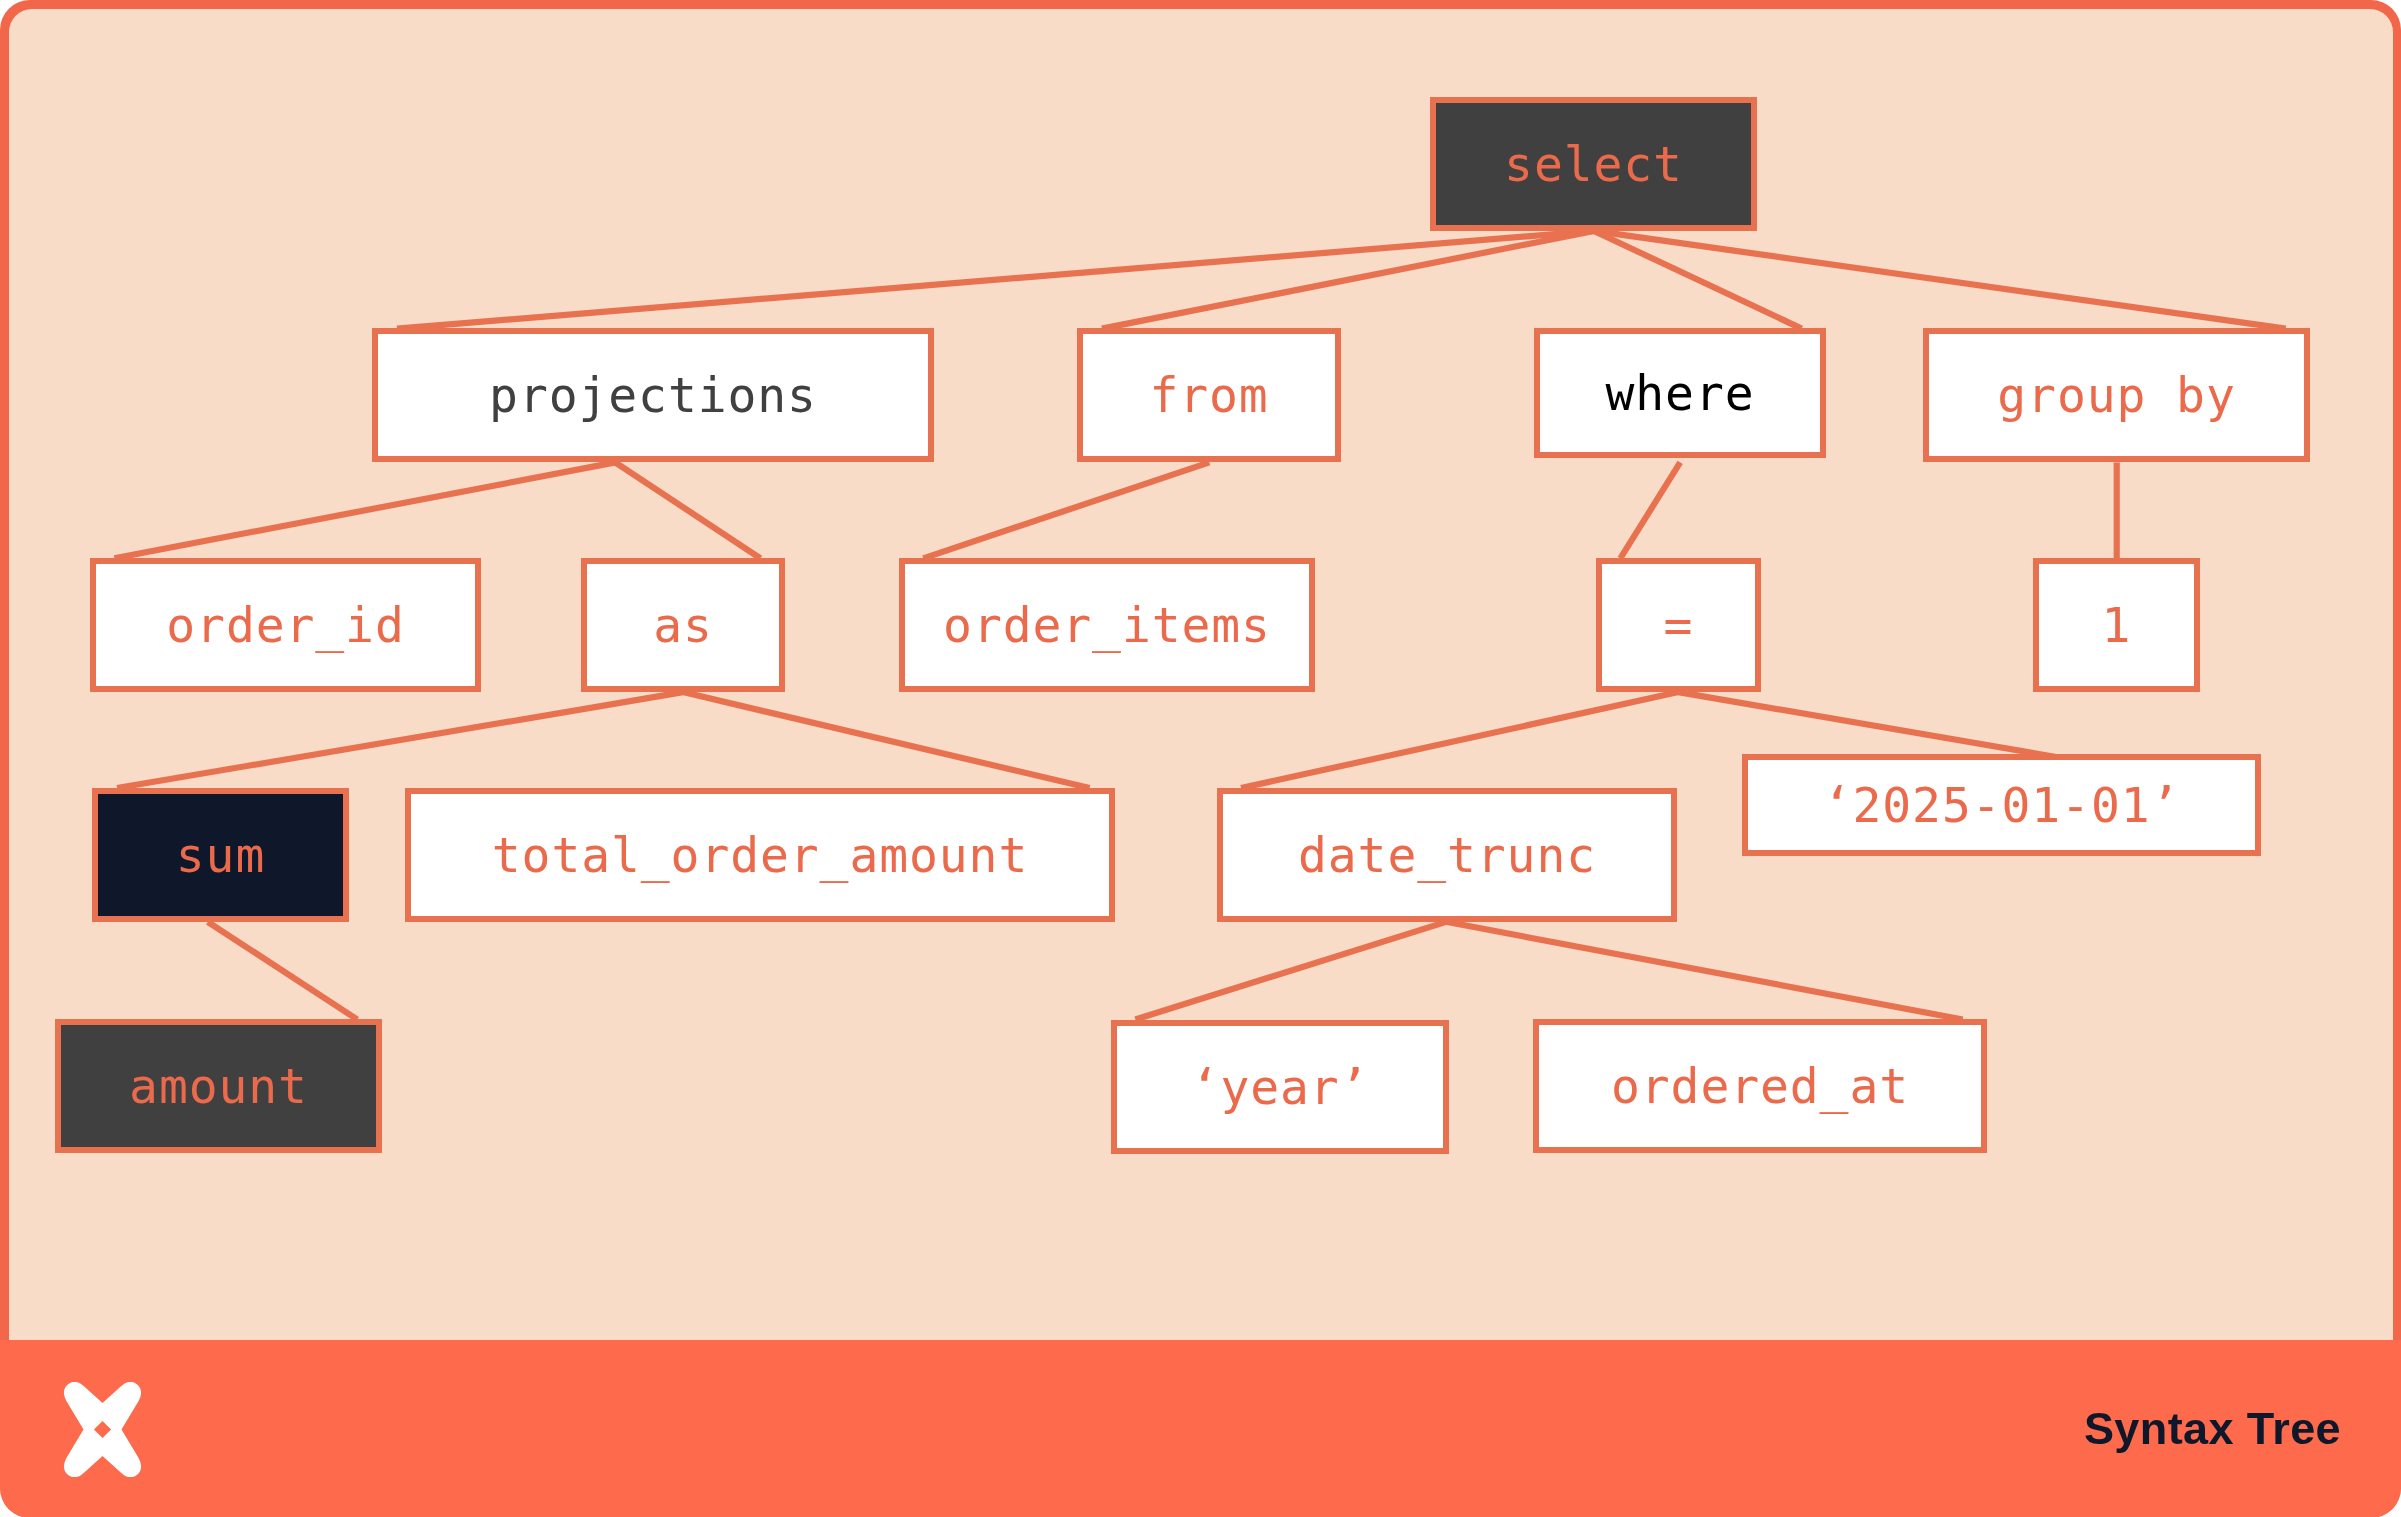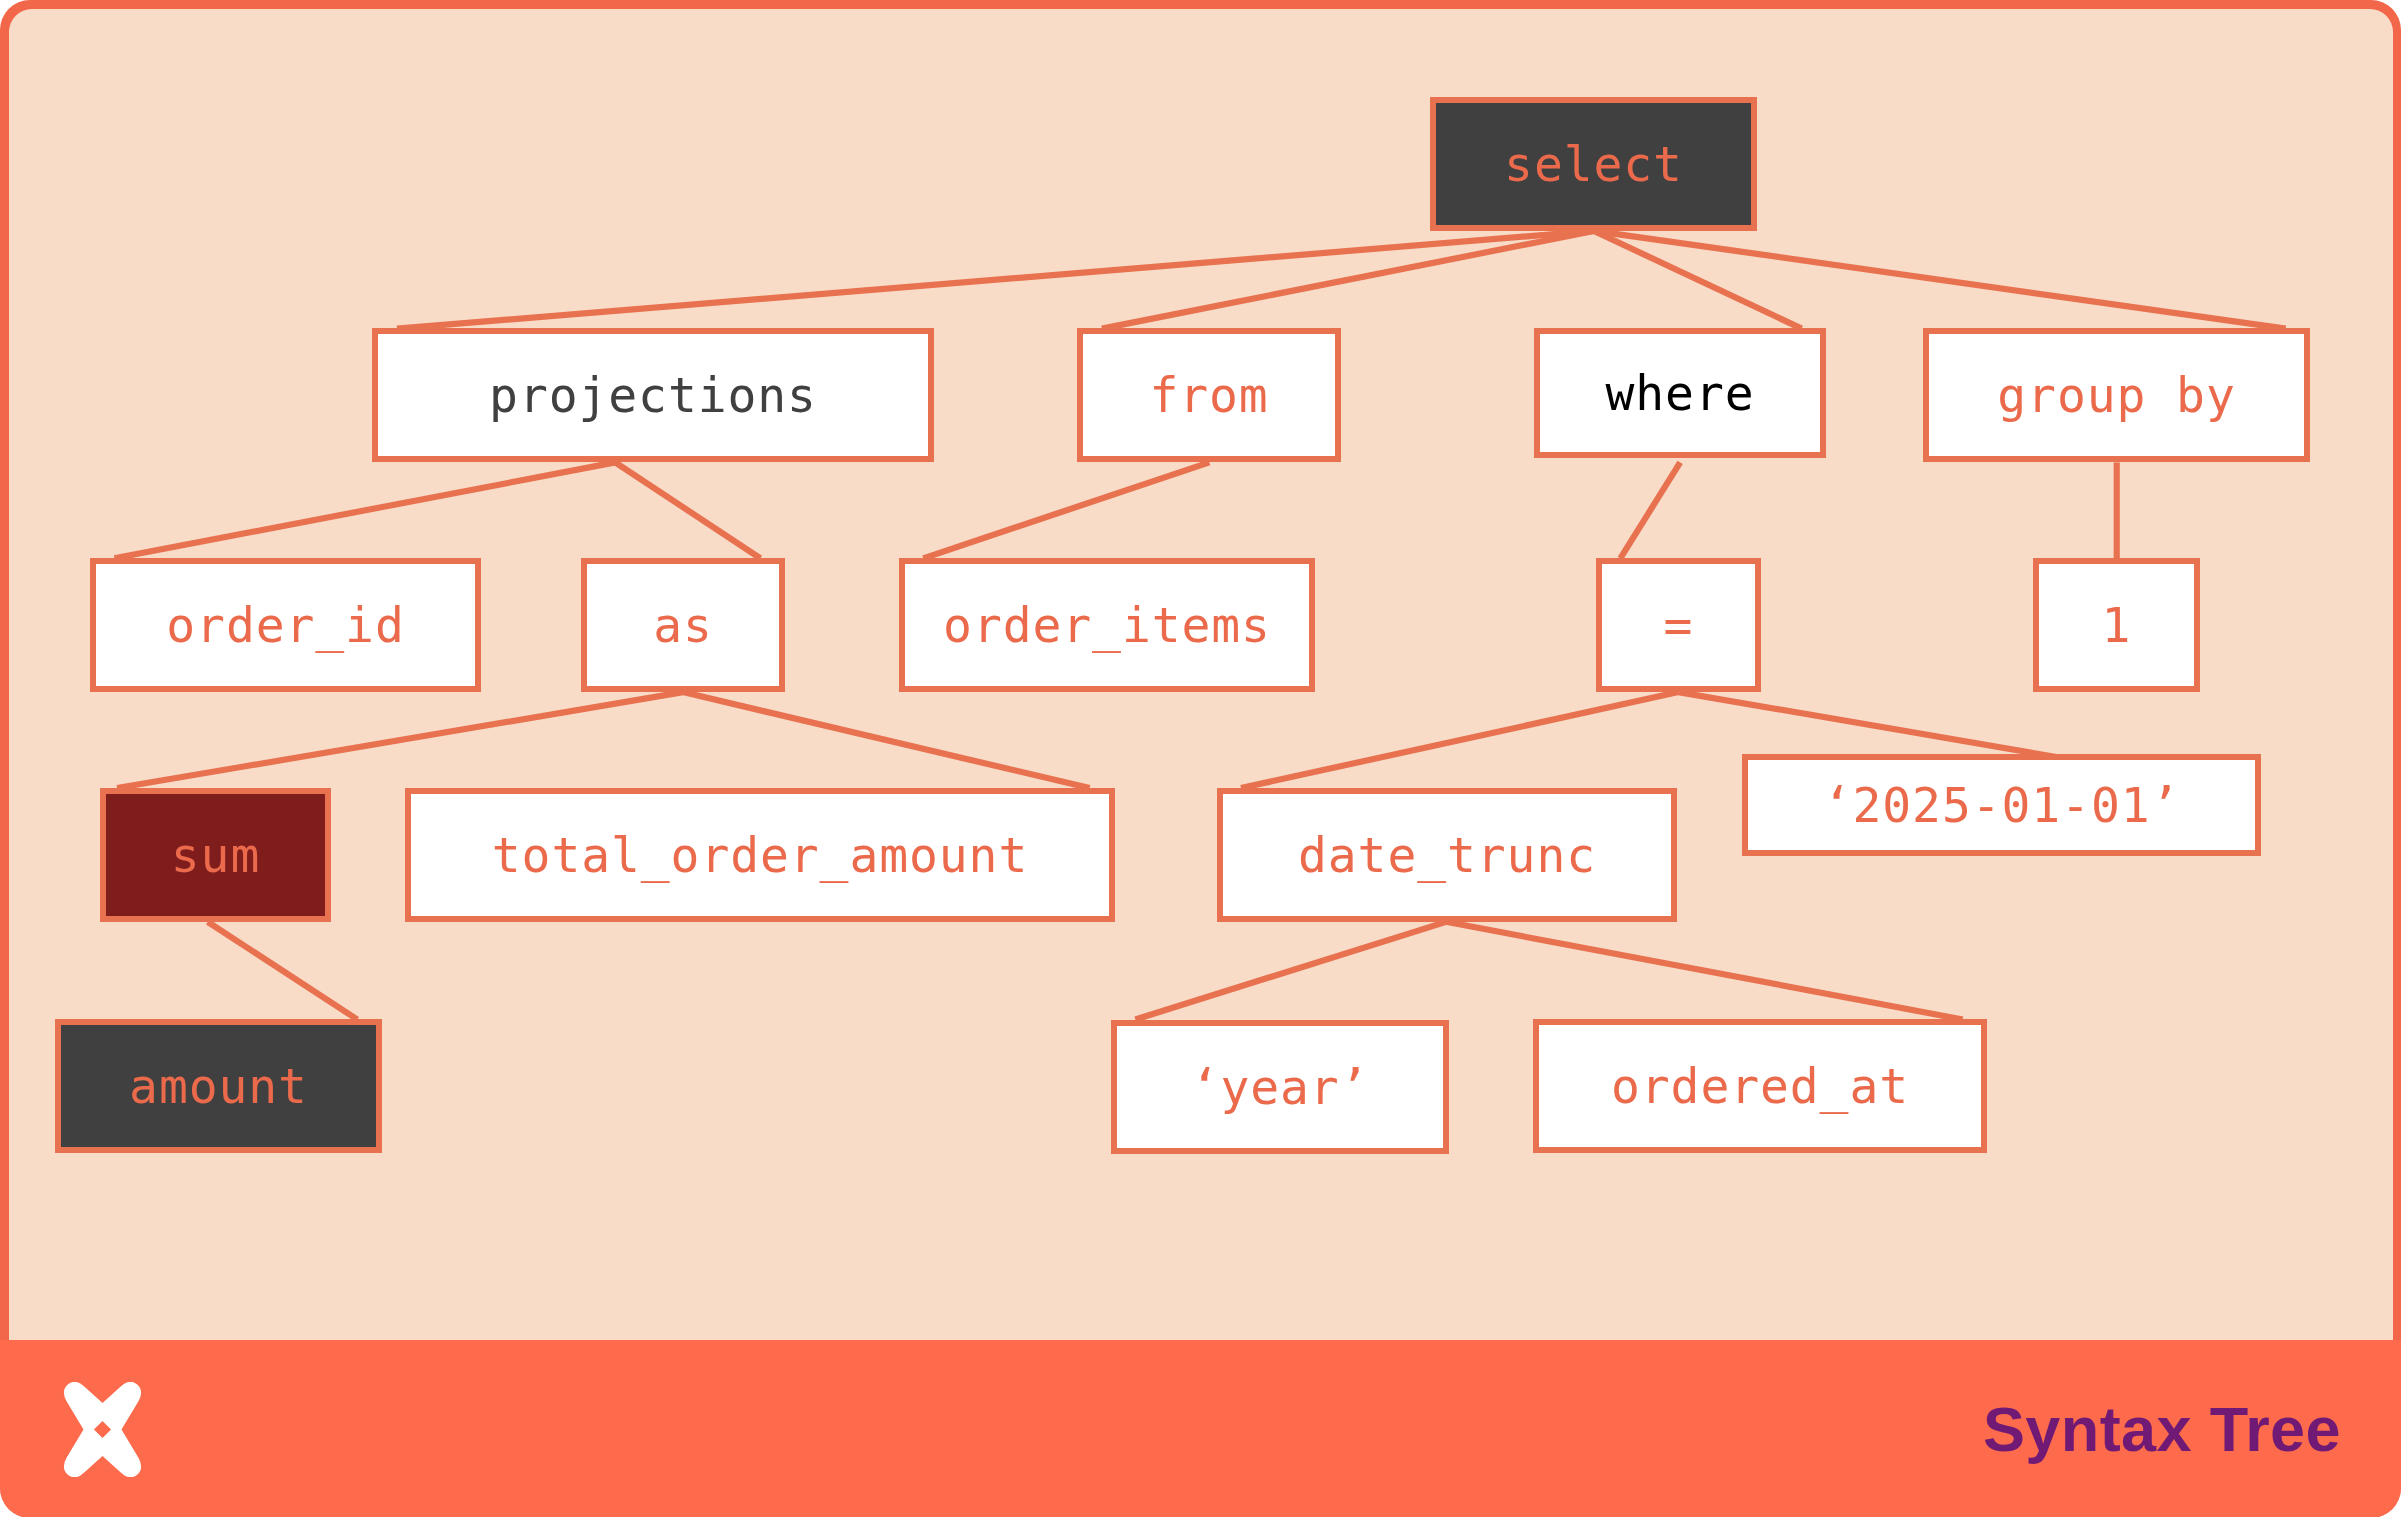--- a/index.html
+++ b/index.html
@@ -62,23 +62,23 @@
     justify-content: space-between;
     border-radius: 0 0 30px 30px;
   }
   #logo {
     margin-left: 55px;
     width: 95px;
     height: 95px;
   }
   #footer-title {
     margin-right: 60px;
-    color: #701a75;
+    color: #0f172a;
     font-family: "Liberation Sans", sans-serif;
-    font-size: 63px;
+    font-size: 45px;
     font-weight: bold;
     letter-spacing: 0.4px;
   }
 </style>
 </head>
 <body>
 
 <div id="canvas">
 
   <div id="panel"></div>
@@ -106,21 +106,21 @@
       <div class="node" style="left: 1430px; top: 97px; width: 327px; height: 134px; color: rgb(234, 106, 75); border-color: rgb(232, 113, 79); background: #404040;">select</div>
       <div class="node" style="left: 372px; top: 328px; width: 562px; height: 134px; color: #404040; border-color: rgb(232, 113, 79); background: rgb(255, 255, 255);">projections</div>
       <div class="node" style="left: 1077px; top: 328px; width: 264px; height: 134px; color: rgb(234, 106, 75); border-color: rgb(232, 113, 79); background: rgb(255, 255, 255);">from</div>
       <div class="node" style="left: 1534px; top: 328px; width: 292px; height: 130px; color: #000000; border-color: rgb(232, 113, 79); background: rgb(255, 255, 255);">where</div>
       <div class="node" style="left: 1923px; top: 328px; width: 387px; height: 134px; color: rgb(234, 106, 75); border-color: rgb(232, 113, 79); background: rgb(255, 255, 255);">group by</div>
       <div class="node" style="left: 90px; top: 558px; width: 391px; height: 134px; color: rgb(234, 106, 75); border-color: rgb(232, 113, 79); background: rgb(255, 255, 255);">order_id</div>
       <div class="node" style="left: 581px; top: 558px; width: 204px; height: 134px; color: rgb(234, 106, 75); border-color: rgb(232, 113, 79); background: rgb(255, 255, 255);">as</div>
       <div class="node" style="left: 899px; top: 558px; width: 416px; height: 134px; color: rgb(234, 106, 75); border-color: rgb(232, 113, 79); background: rgb(255, 255, 255);">order_items</div>
       <div class="node" style="left: 1596px; top: 558px; width: 165px; height: 134px; color: rgb(234, 106, 75); border-color: rgb(232, 113, 79); background: rgb(255, 255, 255);">=</div>
       <div class="node" style="left: 2033px; top: 558px; width: 167px; height: 134px; color: rgb(234, 106, 75); border-color: rgb(232, 113, 79); background: rgb(255, 255, 255);">1</div>
-      <div class="node" style="left: 100px; top: 788px; width: 231px; height: 134px; color: rgb(234, 106, 75); border-color: rgb(232, 113, 79); background: #7f1d1d;">sum</div>
+      <div class="node" style="left: 92px; top: 788px; width: 257px; height: 134px; color: rgb(234, 106, 75); border-color: rgb(232, 113, 79); background: #0f172a;">sum</div>
       <div class="node" style="left: 405px; top: 788px; width: 710px; height: 134px; color: rgb(234, 106, 75); border-color: rgb(232, 113, 79); background: rgb(255, 255, 255);">total_order_amount</div>
       <div class="node" style="left: 1217px; top: 788px; width: 460px; height: 134px; color: rgb(234, 106, 75); border-color: rgb(232, 113, 79); background: rgb(255, 255, 255);">date_trunc</div>
       <div class="node" style="left: 1742px; top: 754px; width: 519px; height: 102px; color: rgb(234, 106, 75); border-color: rgb(232, 113, 79); background: rgb(255, 255, 255);">‘2025-01-01’</div>
       <div class="node" style="left: 55px; top: 1019px; width: 327px; height: 134px; color: rgb(234, 106, 75); border-color: rgb(232, 113, 79); background: #404040;">amount</div>
       <div class="node" style="left: 1111px; top: 1020px; width: 338px; height: 134px; color: rgb(234, 106, 75); border-color: rgb(232, 113, 79); background: rgb(255, 255, 255);">‘year’</div>
       <div class="node" style="left: 1533px; top: 1019px; width: 454px; height: 134px; color: rgb(234, 106, 75); border-color: rgb(232, 113, 79); background: rgb(255, 255, 255);">ordered_at</div>
     </div>
 
   <div id="footer">
     <svg id="logo" viewBox="0 0 100 100" xmlns="http://www.w3.org/2000/svg">

